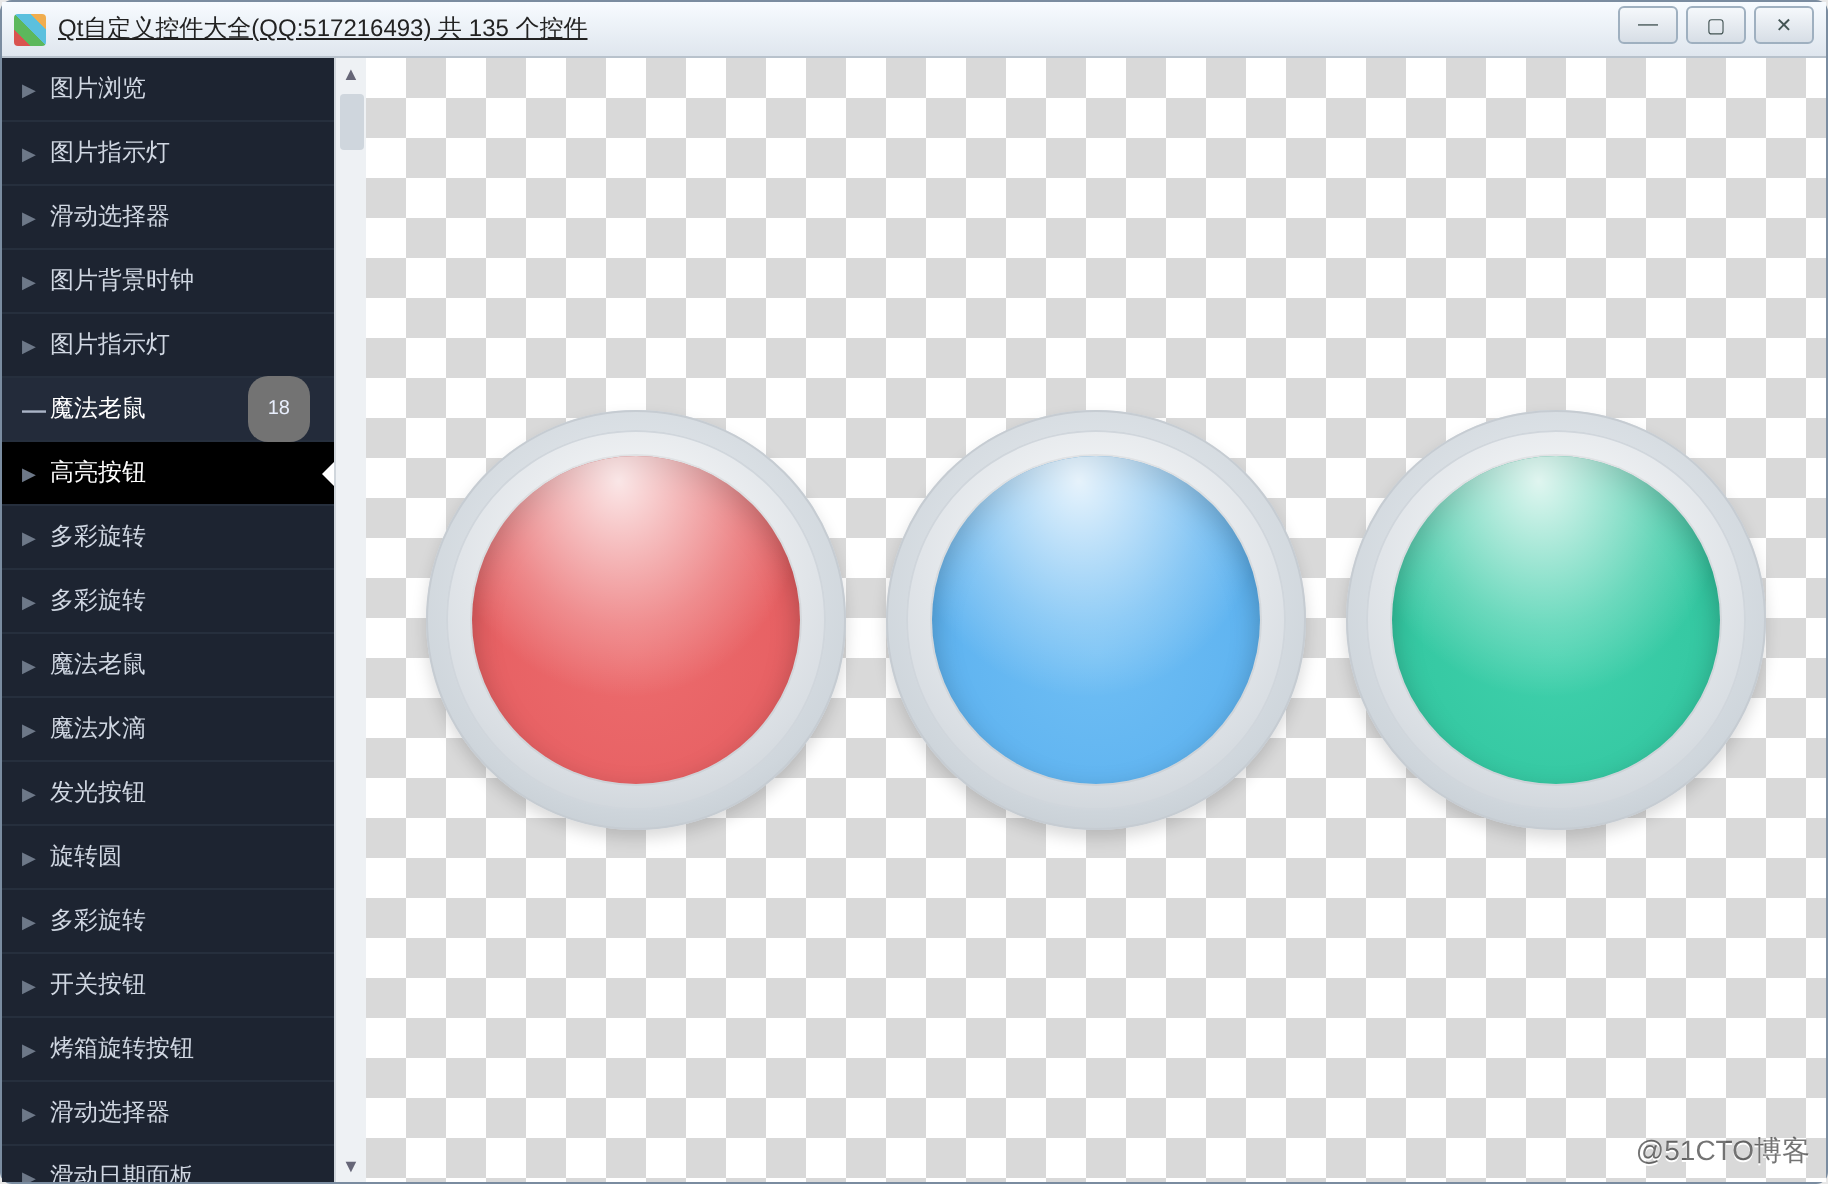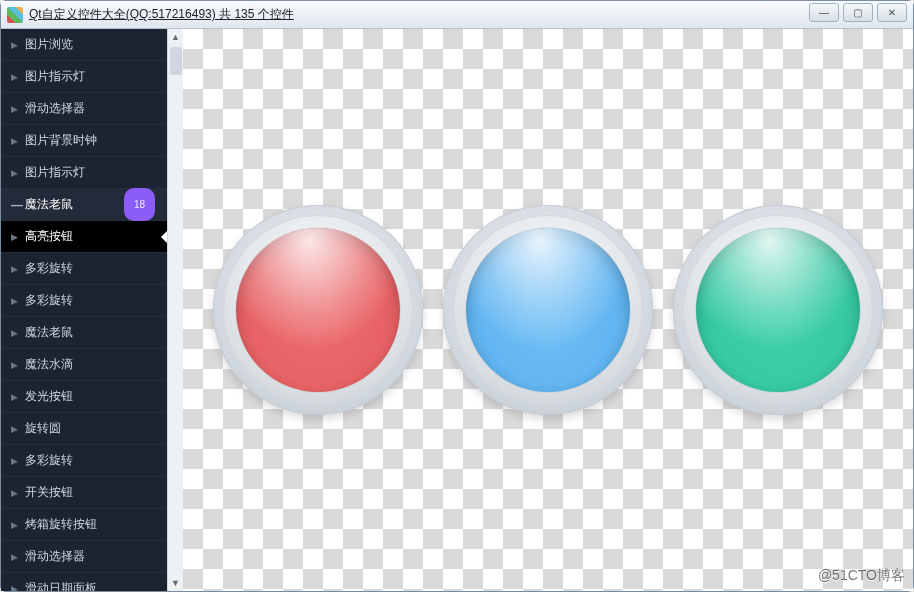--- a/index.html
+++ b/index.html
@@ -108,21 +108,21 @@
 }
 .sb-group {
   background: #232b3a;
   color: #fff;
 }
 .sb-group .dash {
   position:absolute;left:10px;color:#aab4c6;font-weight:bold;
 }
 .sb-group .badge {
   margin-left: auto;
-  background: #8b5cf6;
+  background: #737373;
   color: #e8eefc;
   border-radius: 10px;
   padding: 11px 10px;
   font-size: 10px;
 }
 .sb-item.active {
   background: #000;
   color: #fff;
 }
 .sb-item.active::after {

